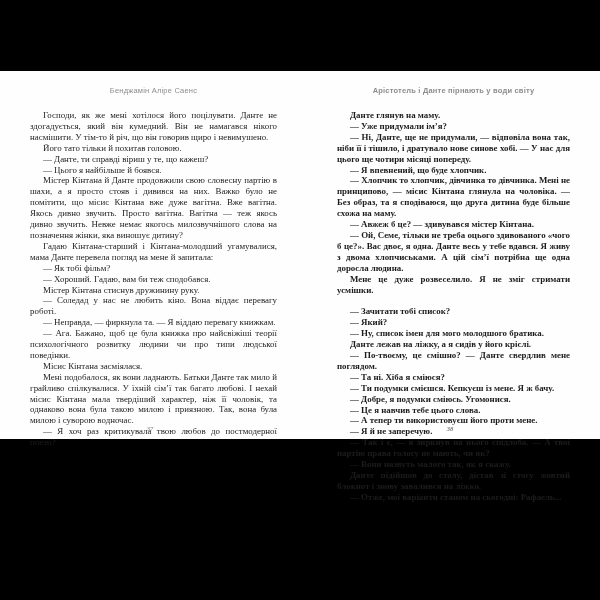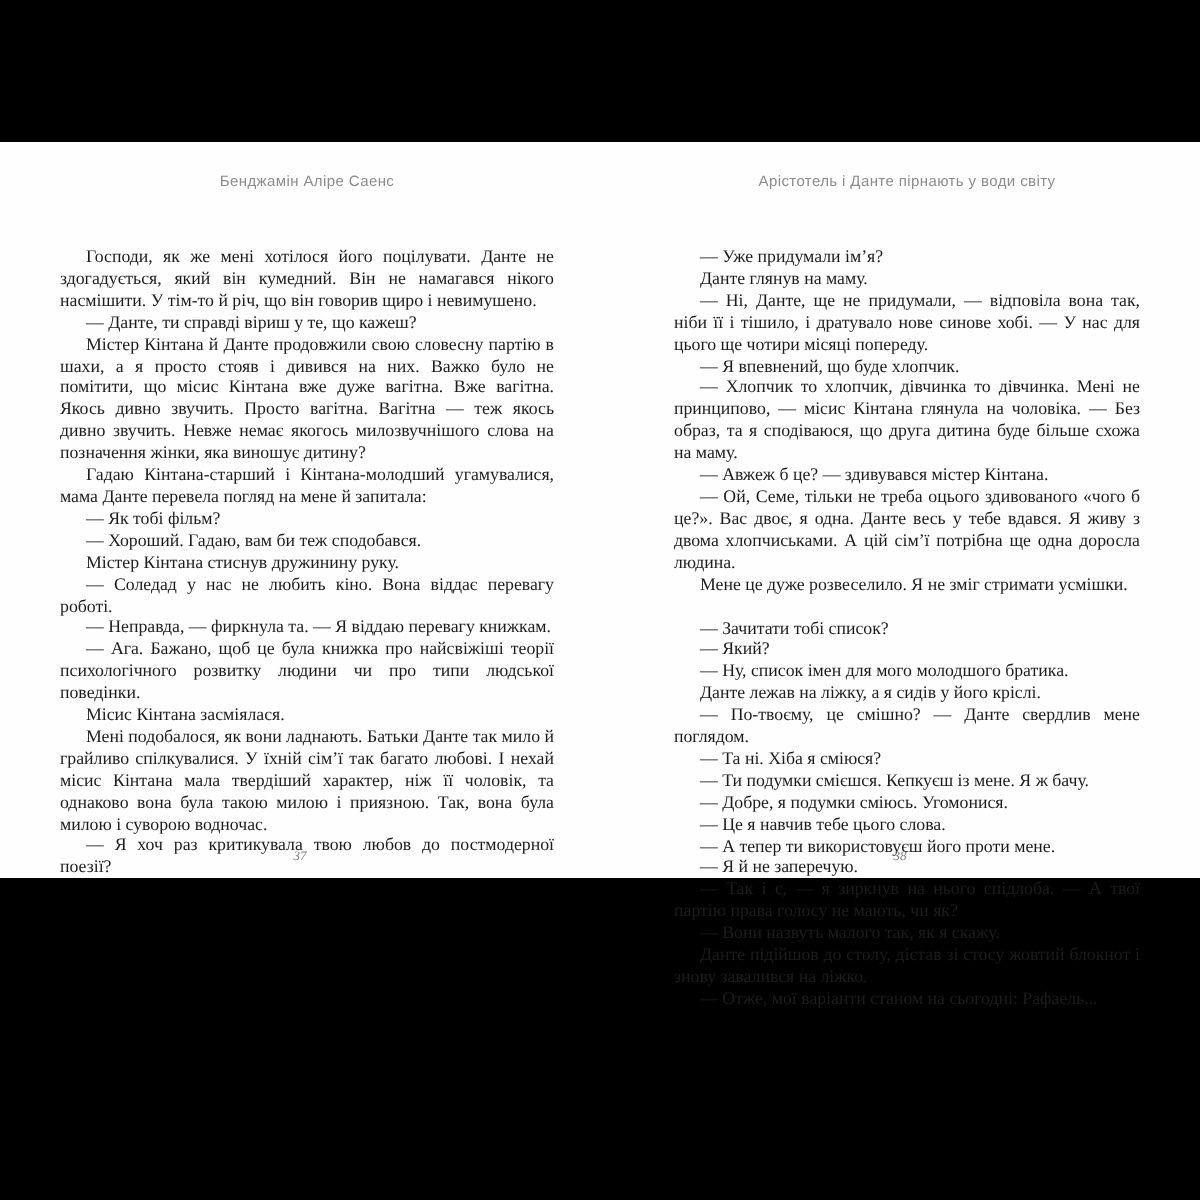--- a/index.html
+++ b/index.html
@@ -14,32 +14,32 @@
   .letterbox.top { top: 0; height: 71px; }
   .letterbox.bottom { top: 527px; height: 73px; }
   .spread {
     position: absolute; top: 71px; left: 0;
     width: 600px; height: 368px;
     background: #fefefe;
     display: flex;
   }
   .page { position: relative; width: 300px; height: 100%; box-sizing: border-box; }
   .page.left  { padding: 15px 23px 0 30px; }
-  .page.right { padding: 15px 30px 13px 37px; }
+  .page.right { padding: 15px 30px 13px 37px; font-weight: bold; }
   .running-header {
     font-family: "Liberation Sans", "DejaVu Sans", sans-serif;
     font-size: 7.5px;
     color: #8c8c8c;
     text-align: center;
     letter-spacing: 0.2px;
     height: 10px;
     white-space: nowrap;
   }
   .text-block {
-    margin-top: 27px;
+    margin-top: 14px;
     font-size: 8.9px;
     line-height: 10.9px;
     color: #1c1c1c;
     text-align: justify;
     hyphens: auto;
     -webkit-hyphens: auto;
     max-height: 392px;
     overflow: hidden;
   }
   .para { margin: 0; text-indent: 13px; }
@@ -58,42 +58,44 @@
 
 <div class="letterbox top"></div>
 
 <div class="spread">
 
   <div class="page left">
     <div class="running-header">Бенджамін Аліре Саенс</div>
     <div class="text-block">
 
     <p class="para">Господи, як же мені хотілося його поцілувати. Данте не здогадується, який він кумедний. Він не намагався нікого насмішити. У тім-то й річ, що він говорив щиро і невимушено.</p>
+        <p class="para">Його тато тільки й похитав головою.</p>
         <p class="para">— Данте, ти справді віриш у те, що кажеш?</p>
+        <p class="para">— Цього я найбільше й боявся.</p>
         <p class="para">Містер Кінтана й Данте продовжили свою словесну партію в шахи, а я просто стояв і дивився на них. Важко було не помітити, що місис Кінтана вже дуже вагітна. Вже вагітна. Якось дивно звучить. Просто вагітна. Вагітна — теж якось дивно звучить. Невже немає якогось милозвучнішого слова на позначення жінки, яка виношує дитину?</p>
         <p class="para">Гадаю Кінтана-старший і Кінтана-молодший угамувалися, мама Данте перевела погляд на мене й запитала:</p>
         <p class="para">— Як тобі фільм?</p>
         <p class="para">— Хороший. Гадаю, вам би теж сподобався.</p>
         <p class="para">Містер Кінтана стиснув дружинину руку.</p>
         <p class="para">— Соледад у нас не любить кіно. Вона віддає перевагу роботі.</p>
         <p class="para">— Неправда, — фиркнула та. — Я віддаю перевагу книжкам.</p>
         <p class="para">— Ага. Бажано, щоб це була книжка про найсвіжіші теорії психологічного розвитку людини чи про типи людської поведінки.</p>
         <p class="para">Місис Кінтана засміялася.</p>
         <p class="para">Мені подобалося, як вони ладнають. Батьки Данте так мило й грайливо спілкувалися. У їхній сім’ї так багато любові. І нехай місис Кінтана мала твердіший характер, ніж її чоловік, та однаково вона була такою милою і приязною. Так, вона була милою і суворою водночас.</p>
         <p class="para">— Я хоч раз критикувала твою любов до постмодерної поезії?</p>
       </div>
     <div class="page-number">37</div>
   </div>
 
   <div class="page right">
     <div class="running-header">Арістотель і Данте пірнають у води світу</div>
     <div class="text-block">
 
-    <p class="para">— Уже придумали ім’я?</p>
-        <p class="para">Данте глянув на маму.</p>
+    <p class="para">Данте глянув на маму.</p>
+        <p class="para">— Уже придумали ім’я?</p>
         <p class="para">— Ні, Данте, ще не придумали, — відповіла вона так, ніби її і тішило, і дратувало нове синове хобі. — У нас для цього ще чотири місяці попереду.</p>
         <p class="para">— Я впевнений, що буде хлопчик.</p>
         <p class="para">— Хлопчик то хлопчик, дівчинка то дівчинка. Мені не принципово, — місис Кінтана глянула на чоловіка. — Без образ, та я сподіваюся, що друга дитина буде більше схожа на маму.</p>
         <p class="para">— Авжеж б це? — здивувався містер Кінтана.</p>
         <p class="para">— Ой, Семе, тільки не треба оцього здивованого «чого б це?». Вас двоє, я одна. Данте весь у тебе вдався. Я живу з двома хлопчиськами. А цій сім’ї потрібна ще одна доросла людина.</p>
         <p class="para">Мене це дуже розвеселило. Я не зміг стримати усмішки.</p>
         <p class="para gap">— Зачитати тобі список?</p>
         <p class="para">— Який?</p>
         <p class="para">— Ну, список імен для мого молодшого братика.</p>
         <p class="para">Данте лежав на ліжку, а я сидів у його кріслі.</p>

